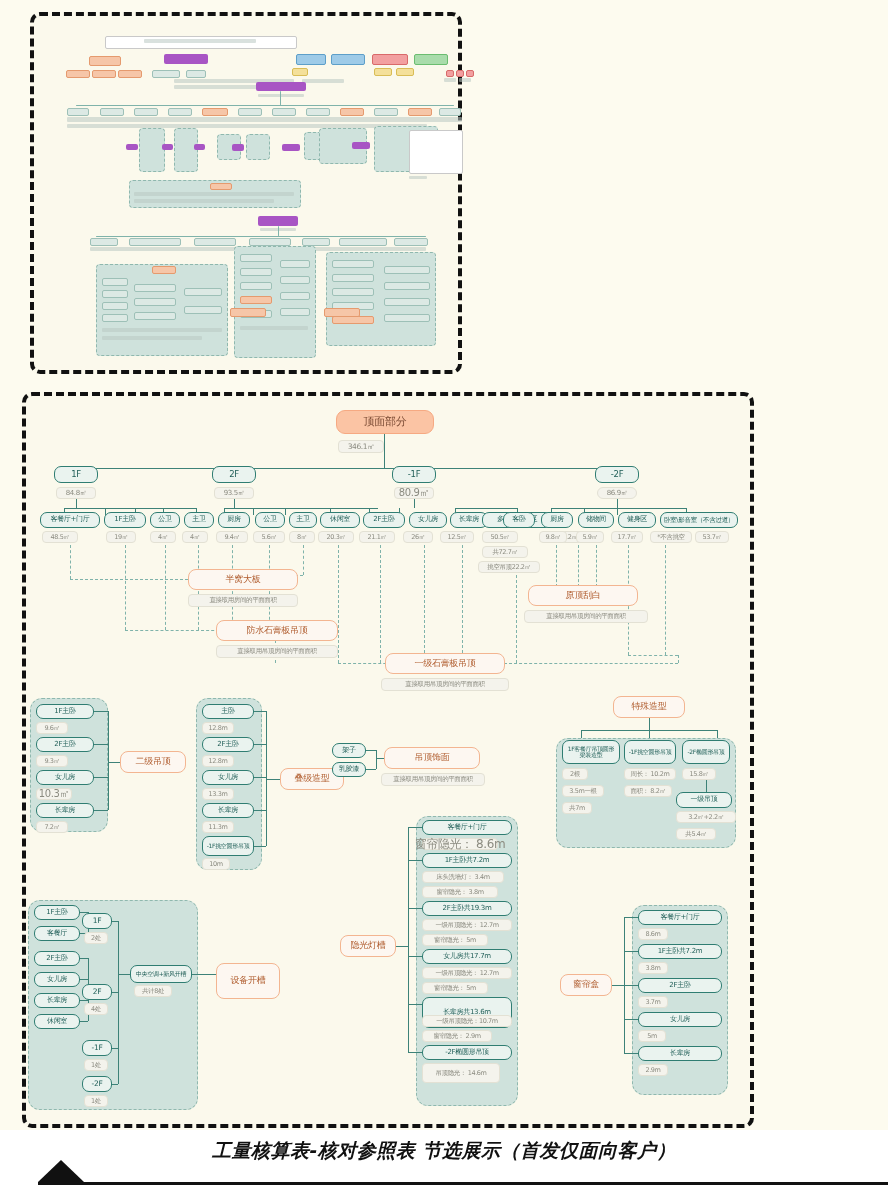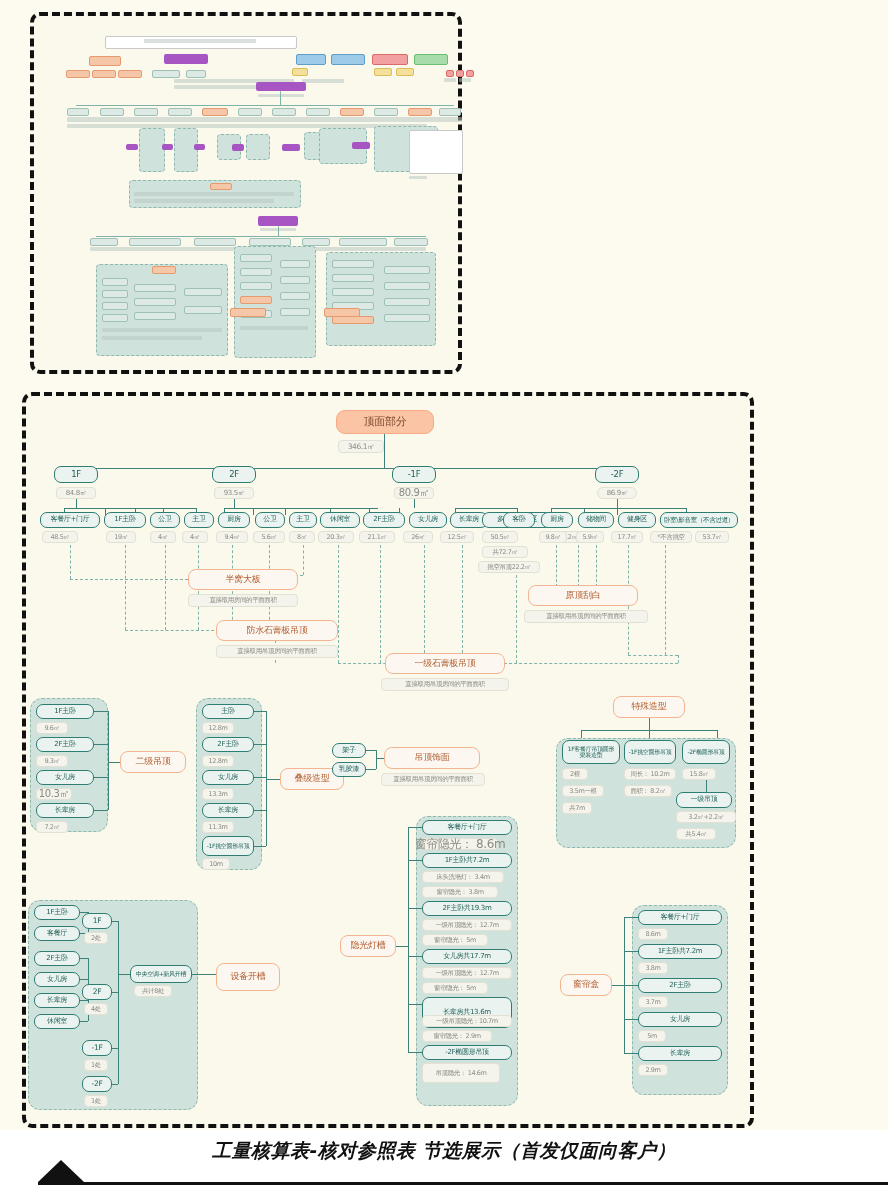--- a/index.html
+++ b/index.html
@@ -426,21 +426,21 @@
 
   <div class="ln lnv" style="left:118px;top:921px;height:163px;"></div>
   <div class="ln lnh" style="left:112px;top:921px;width:6px;"></div>
   <div class="ln lnh" style="left:112px;top:992px;width:6px;"></div>
   <div class="ln lnh" style="left:112px;top:1048px;width:6px;"></div>
   <div class="ln lnh" style="left:112px;top:1084px;width:6px;"></div>
   <div class="ln lnh" style="left:118px;top:974px;width:12px;"></div>
   <div class="node" style="left:130px;top:965px;width:62px;height:18px;font-size:6px;">中央空调+新风开槽</div>
   <div class="tag" style="left:134px;top:985px;width:38px;height:12px;font-size:6.5px;">共计8处</div>
   <div class="ln lnh" style="left:192px;top:974px;width:24px;"></div>
-  <div class="node callout" style="left:216px;top:963px;width:64px;height:28px;font-size:9px;">设备开槽</div>
+  <div class="node callout" style="left:216px;top:963px;width:64px;height:36px;font-size:9px;">设备开槽</div>
 
   <div class="grp" style="left:416px;top:816px;width:102px;height:290px;"></div>
   <div class="node" style="left:422px;top:820px;width:90px;height:15px;font-size:7px;">客餐厅+门厅</div>
   <div class="tag" style="left:422px;top:838px;width:76px;height:12px;font-size:12px;">窗帘隐光： 8.6m</div>
 
   <div class="node" style="left:422px;top:853px;width:90px;height:15px;font-size:7px;">1F主卧共7.2m</div>
   <div class="tag" style="left:422px;top:871px;width:82px;height:12px;font-size:6.5px;">床头洗墙灯： 3.4m</div>
   <div class="tag" style="left:422px;top:886px;width:76px;height:12px;font-size:6.5px;">窗帘隐光： 3.8m</div>
 
   <div class="node" style="left:422px;top:901px;width:90px;height:15px;font-size:7px;">2F主卧共19.3m</div>

